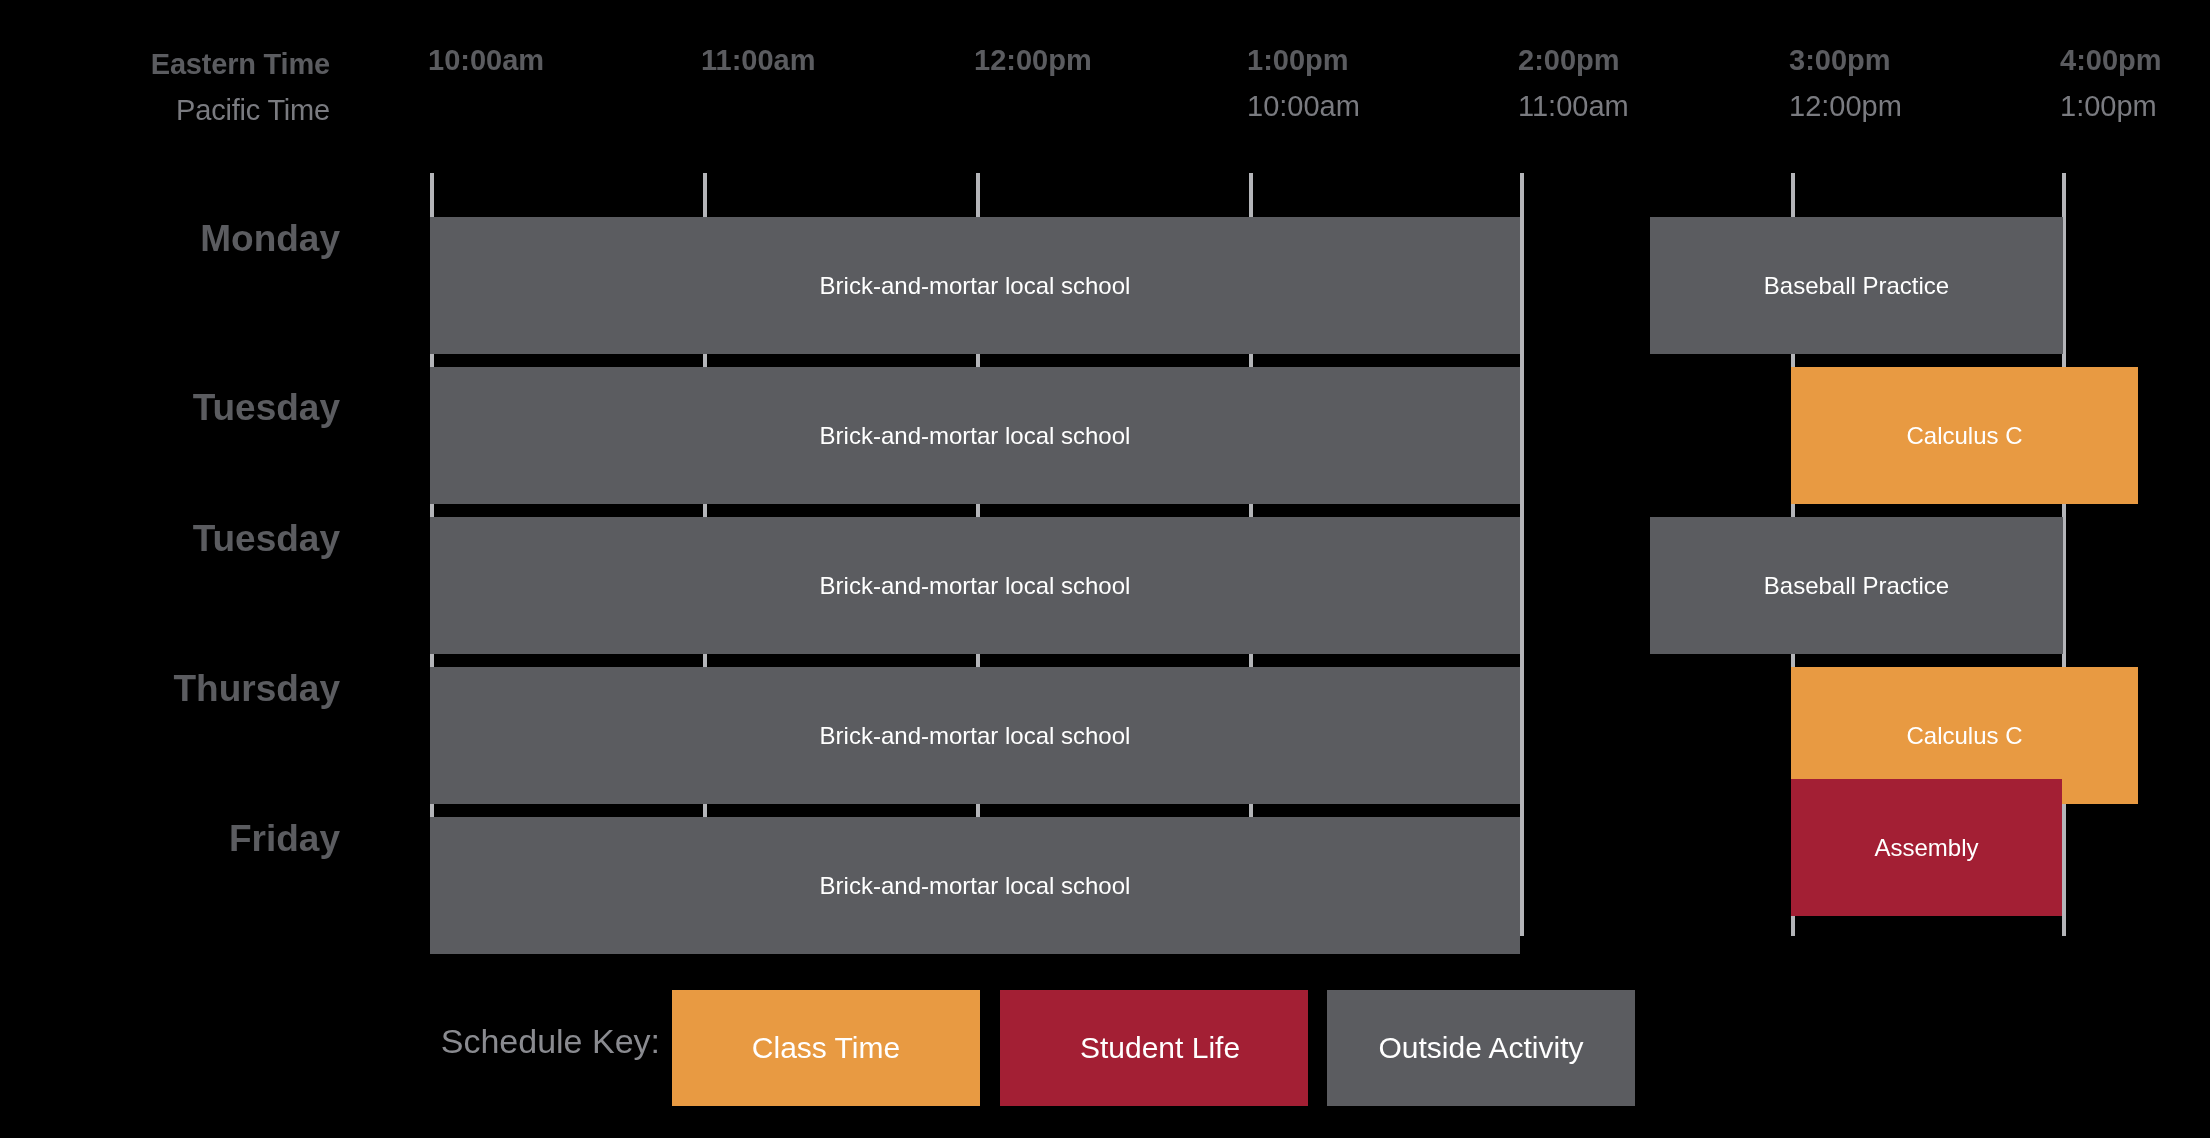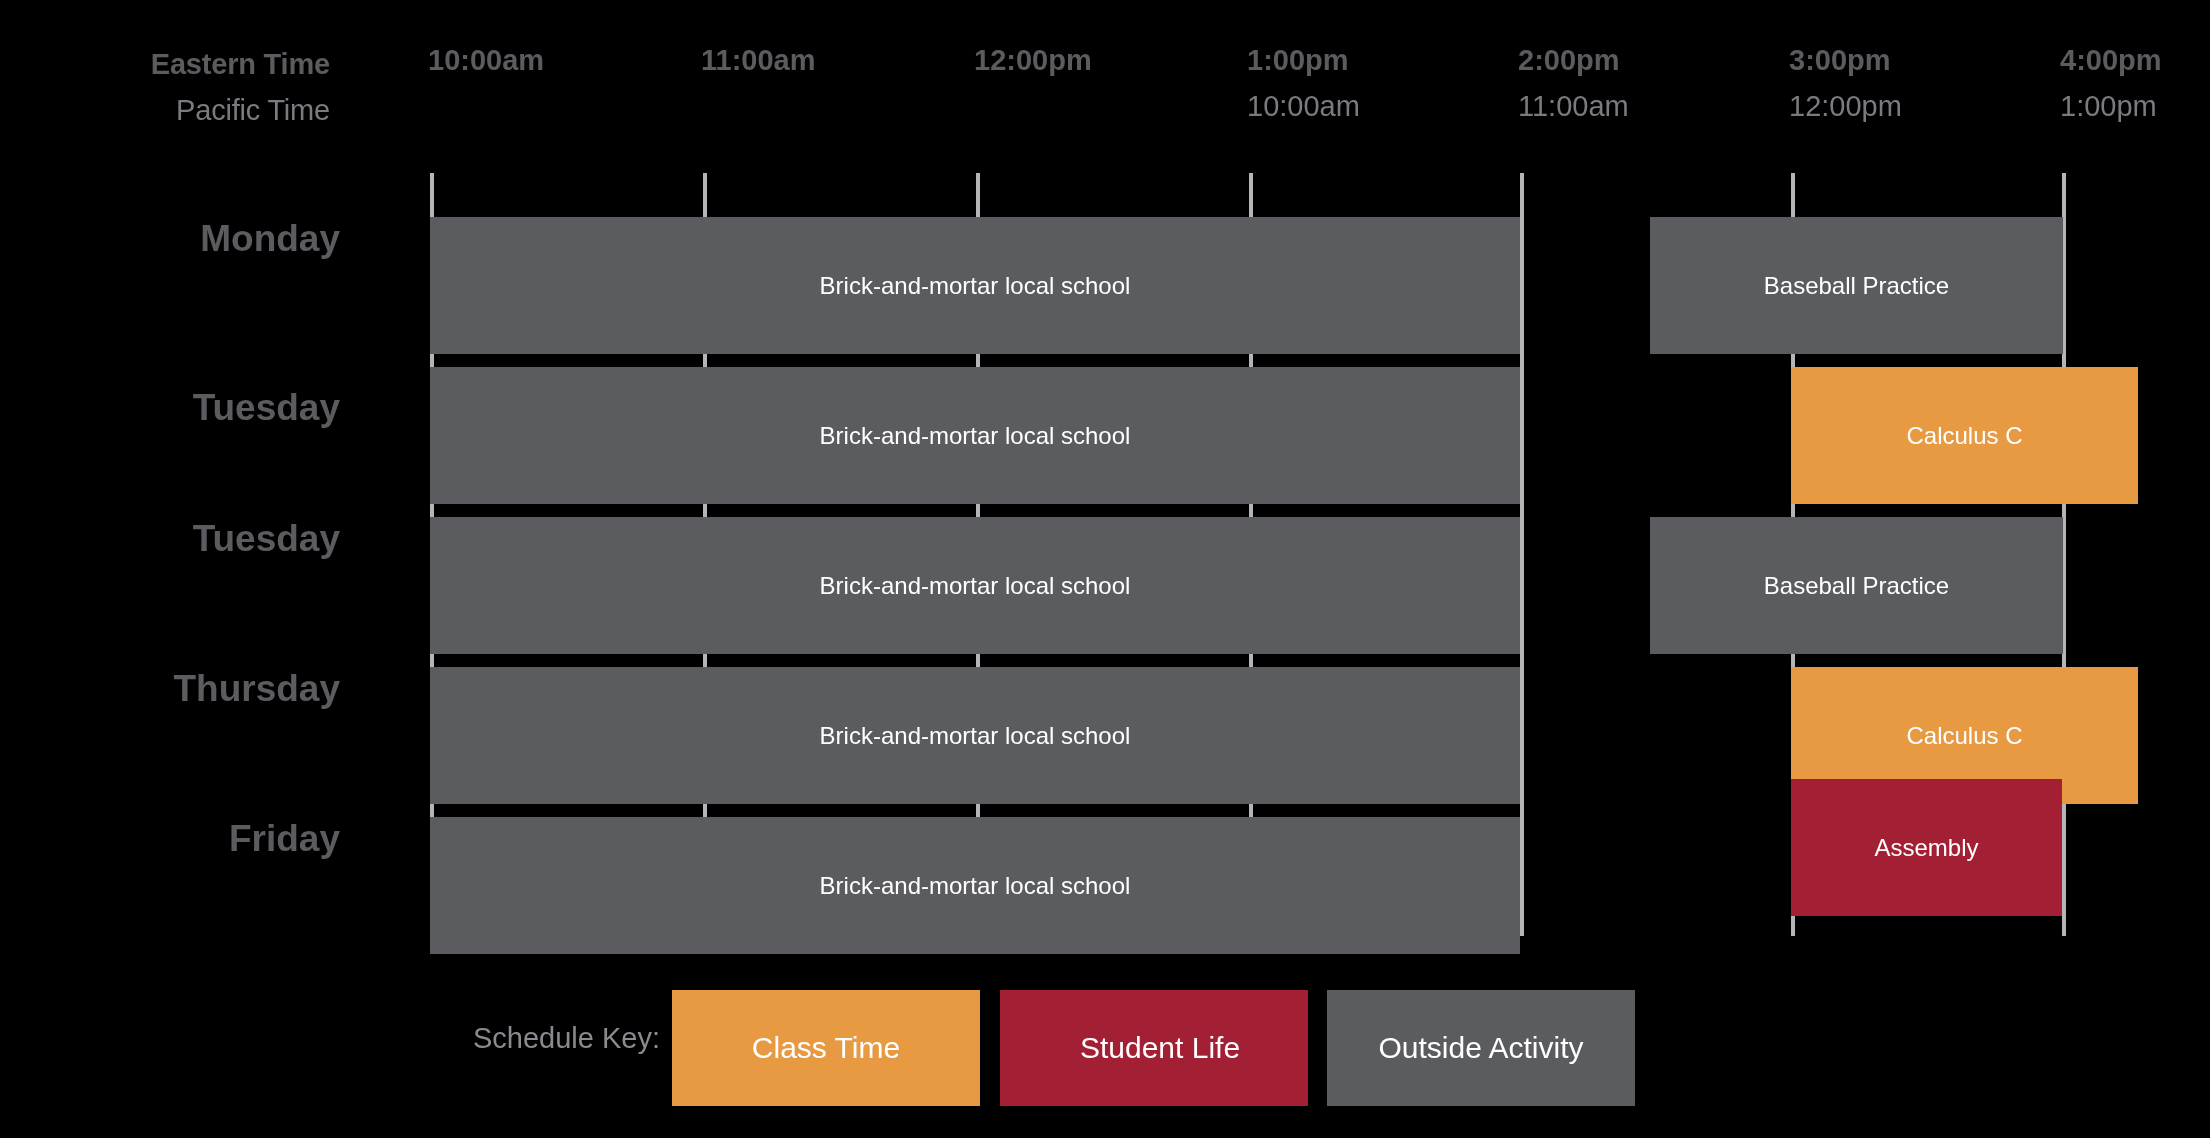--- a/index.html
+++ b/index.html
@@ -128,21 +128,21 @@
     height: 120px;
     display: flex;
     align-items: center;
   }
   .legend-title {
     position: absolute;
     left: 430px;
     top: 32px;
     width: 230px;
     text-align: right;
-    font-size: 29px;
+    font-size: 34px;
     color: #8a8b90;
     white-space: nowrap;
   }
   .legend-swatch {
     position: absolute;
     top: 0;
     height: 116px;
     display: flex;
     align-items: center;
     justify-content: center;

